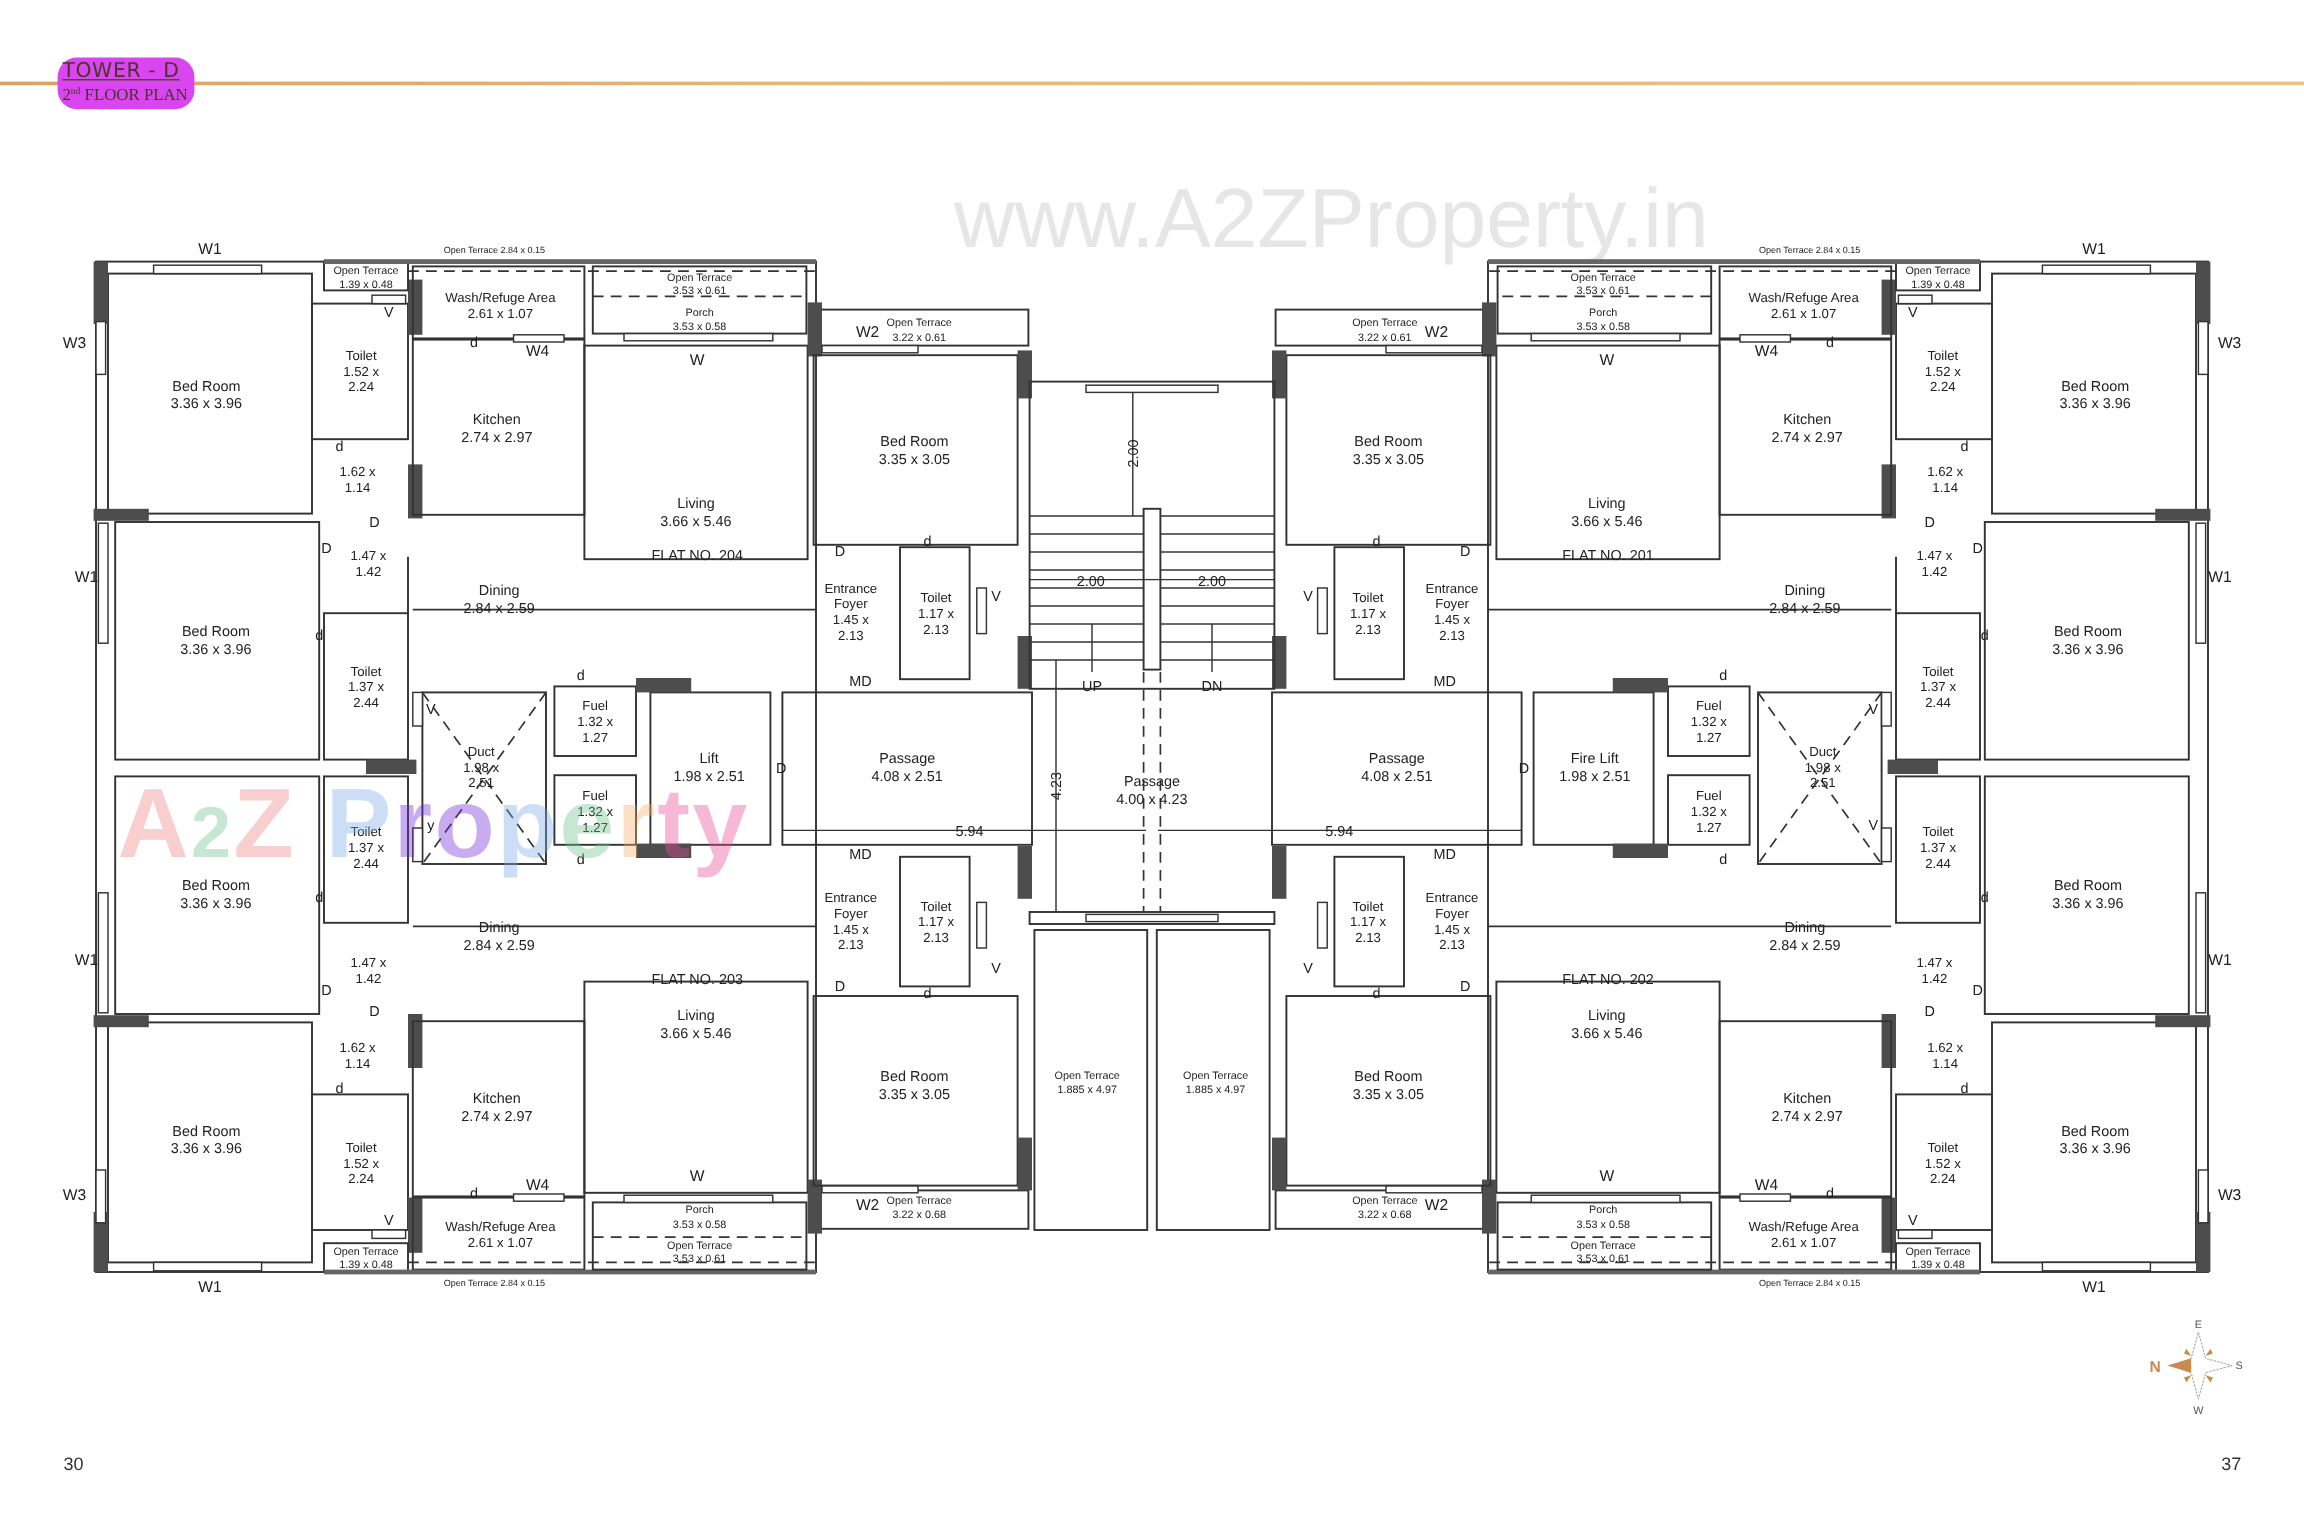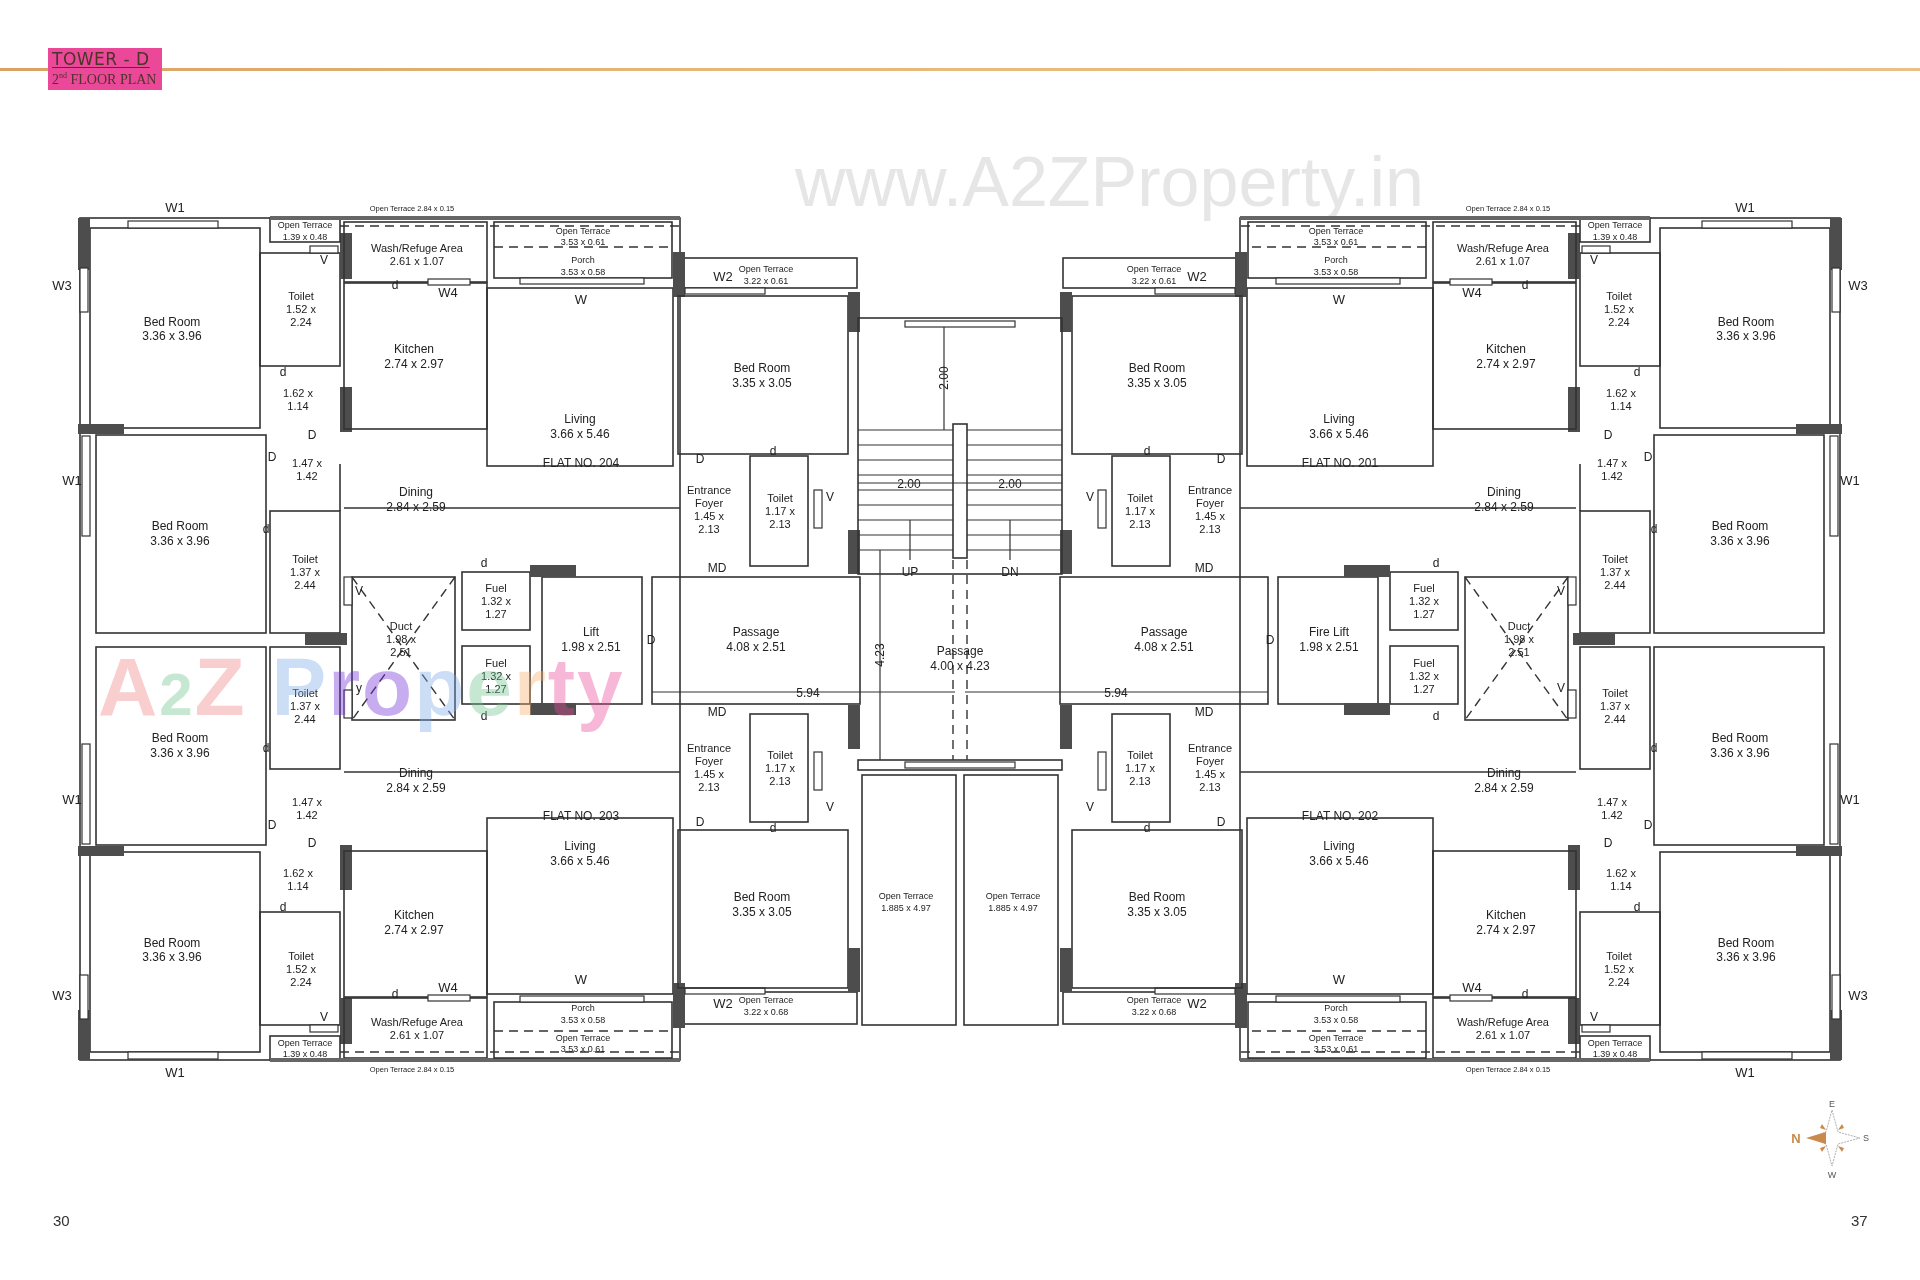--- a/index.html
+++ b/index.html
@@ -1,18 +1,18 @@
 <!DOCTYPE html>
 <html><head>
 <meta charset="utf-8">
 <style>
   html,body{margin:0;padding:0;background:#ffffff;}
   body{width:1920px;height:1280px;position:relative;overflow:hidden;font-family:"Liberation Sans",sans-serif;color:#222;}
   .hdr-line{position:absolute;left:0;top:68px;width:1920px;height:3px;background:linear-gradient(90deg,#d9a264,#e8b87a 40%,#e9c089);}
-  .hdr-box{position:absolute;left:48px;top:48px;padding:1px 6px 2px 4px;background:#ec4899;}
+  .hdr-box{position:absolute;left:48px;top:48px;padding:1px 6px 2px 4px;background:#d946ef;border-radius:16px;}
   .hdr-tower{display:block;font-size:17px;color:#4a3526;text-decoration:underline;text-underline-offset:2px;letter-spacing:0.5px;font-family:"DejaVu Sans",sans-serif;}
   .hdr-floor{display:block;font-size:14px;color:#4a3526;margin-top:2px;font-family:Liberation Serif, serif;}
   .hdr-floor sup{font-size:8px;}
   .watermark-url{position:absolute;left:795px;top:142px;font-size:70px;color:#e6e6e6;letter-spacing:0px;font-family:"Liberation Sans",sans-serif;}
   .watermark-logo{position:absolute;left:98px;top:640px;font-size:82px;font-weight:bold;letter-spacing:2px;opacity:0.38;font-family:"Liberation Sans",sans-serif;}
   .page-num{position:absolute;font-size:15px;color:#333;}
   svg.plan{position:absolute;left:0;top:0;}
   .lbl{font-family:"Liberation Sans",sans-serif;fill:#222;text-anchor:middle;}
   .compass{position:absolute;left:1788px;top:1098px;width:84px;height:84px;}
 </style>

